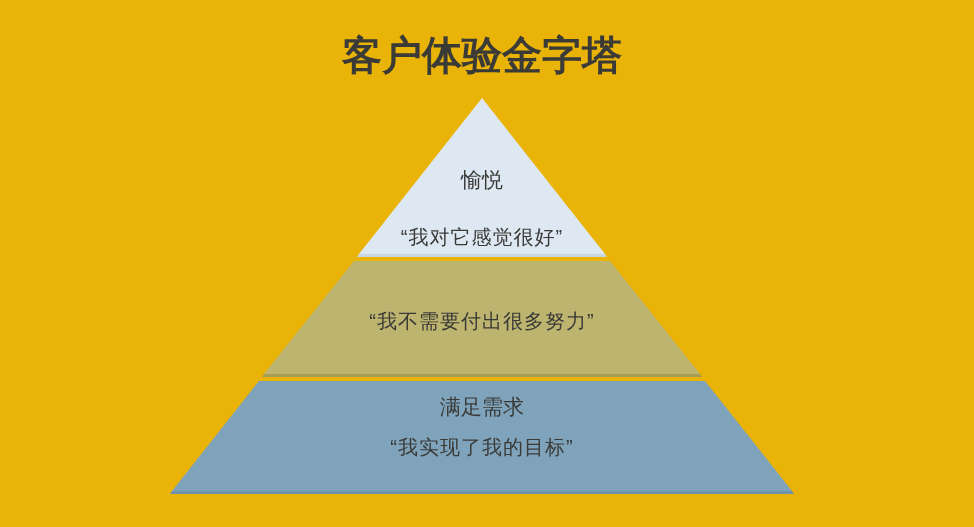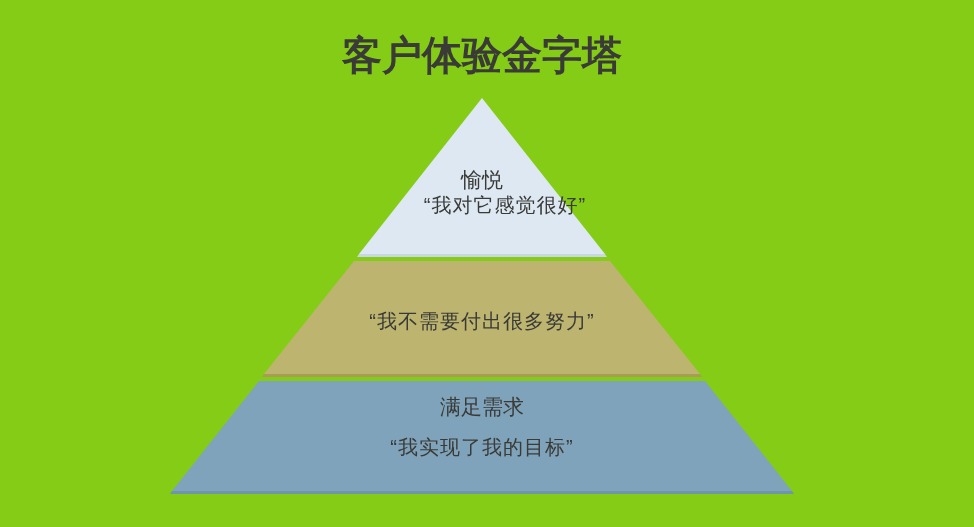--- a/index.html
+++ b/index.html
@@ -5,21 +5,21 @@
   html, body {
     margin: 0;
     padding: 0;
     background: #ffffff;
     font-family: "Liberation Sans", "DejaVu Sans", sans-serif;
   }
   .canvas {
     position: relative;
     width: 974px;
     height: 527px;
-    background: #84cc16;
+    background: #eab308;
     overflow: hidden;
   }
   .page-title {
     position: absolute;
     top: 28px;
     left: 482px;
     transform: translateX(-50%);
     font-size: 40px;
     font-weight: 700;
     color: #3a3a37;
@@ -40,21 +40,21 @@
   }
   .tier-label {
     font-size: 21px;
     font-weight: 400;
   }
   .tier-quote {
     font-size: 20px;
     letter-spacing: 1px;
   }
   .t1-label { top: 166px; }
-  .t1-quote { top: 192px; margin-left: 23px; }
+  .t1-quote { top: 224px; }
   .t2-label { top: 276px; }
   .t2-quote { top: 308px; }
   .t3-label { top: 393px; }
   .t3-quote { top: 434px; }
 </style>
 </head>
 <body>
 
 <div class="canvas">
 

